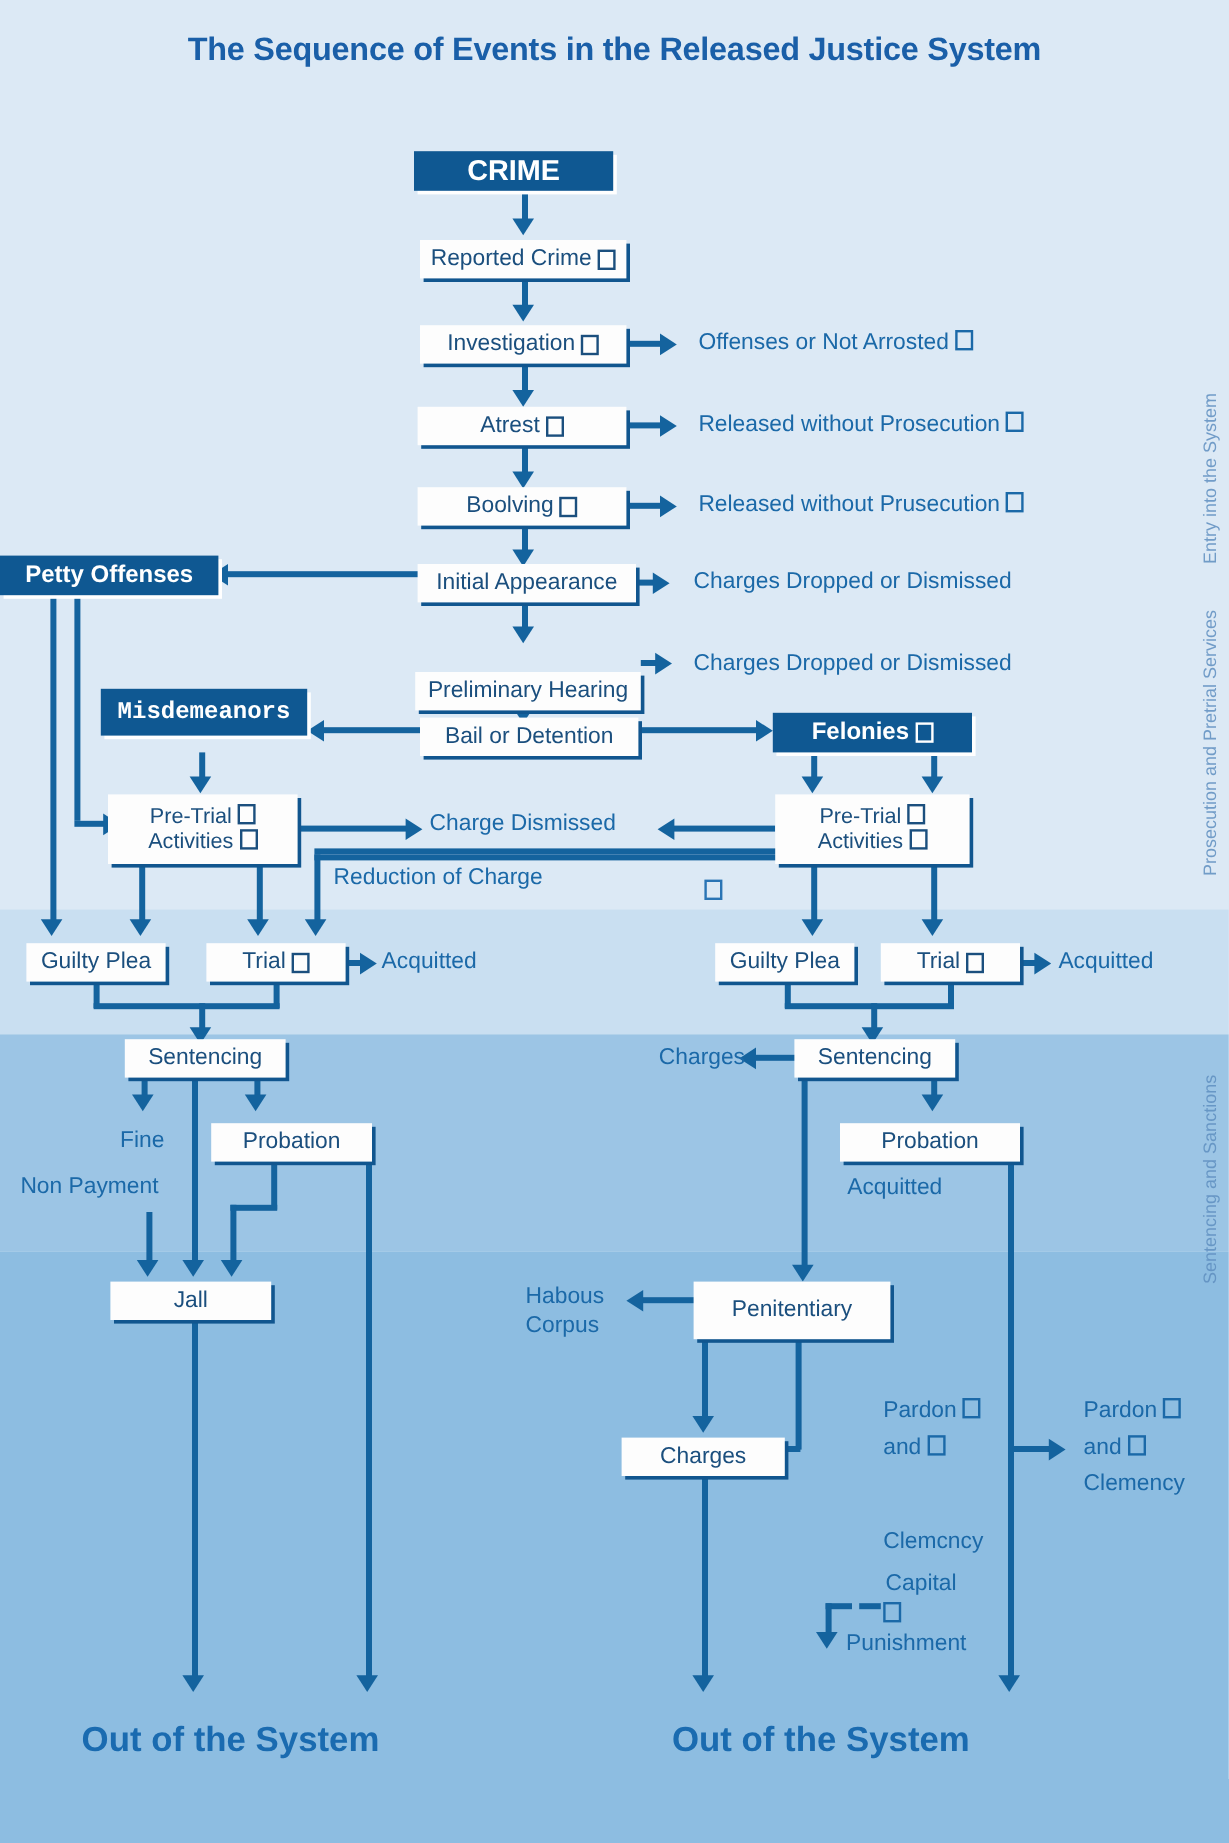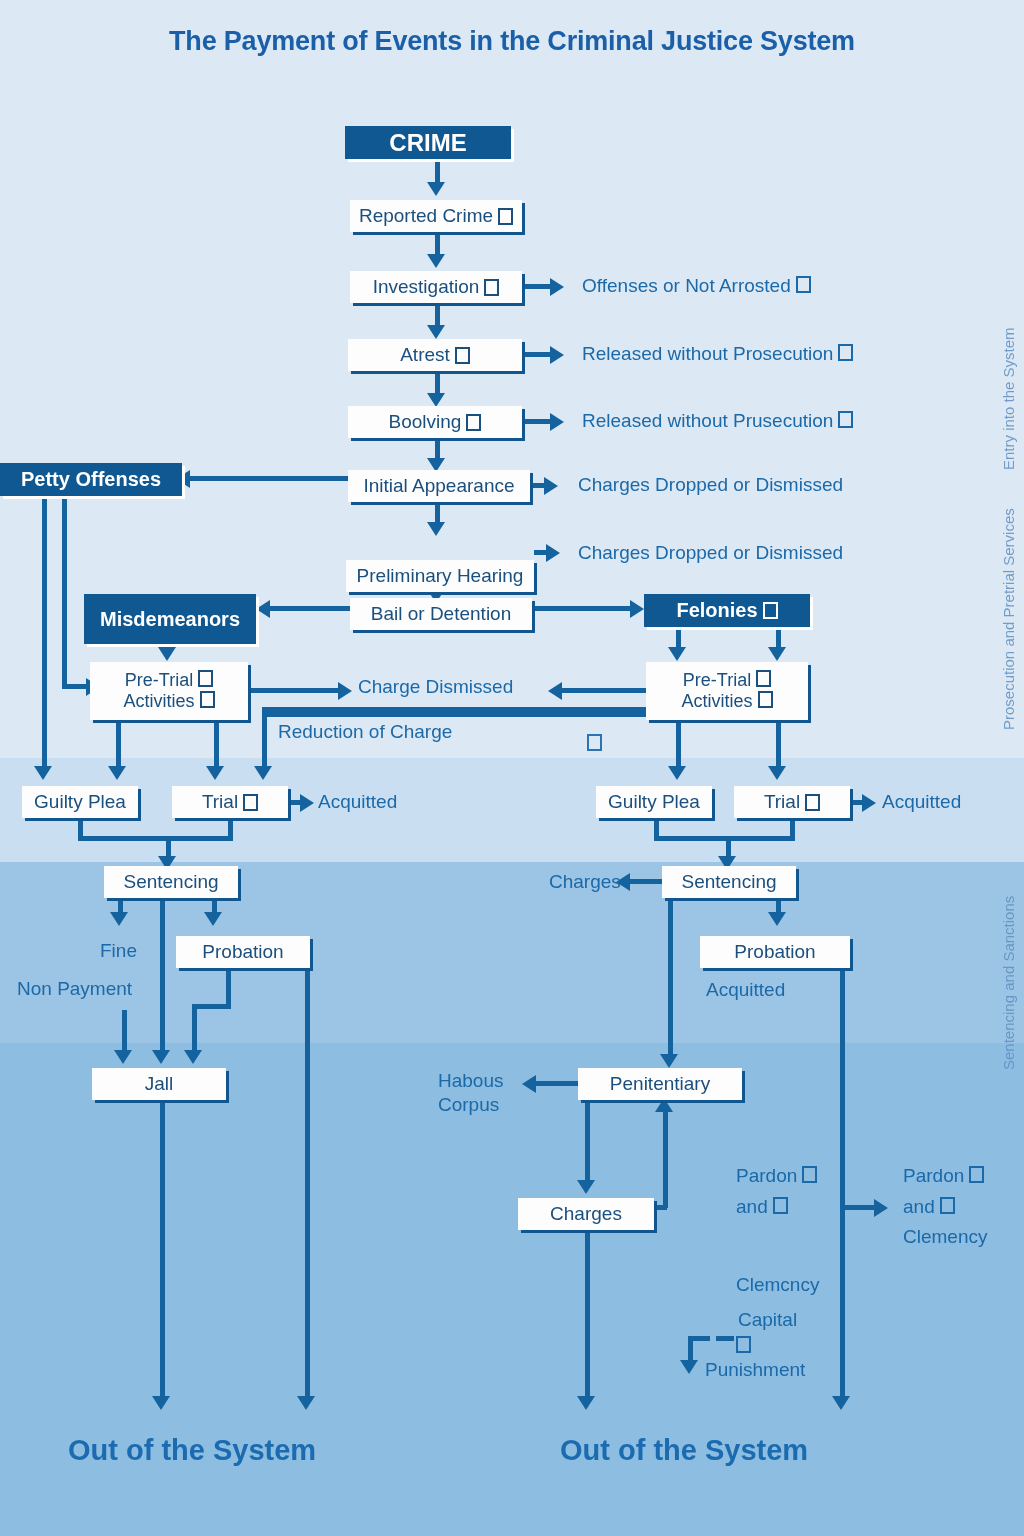--- a/index.html
+++ b/index.html
@@ -73,21 +73,21 @@
 </head>
 <body>
 
 <div id="stage">
 
   <div class="band" id="band-1"></div>
   <div class="band" id="band-2"></div>
   <div class="band" id="band-3"></div>
   <div class="band" id="band-4"></div>
 
-  <div id="title">The Payment of Events in the Criminal Justice System</div>
+  <div id="title">The Sequence of Events in the Released Justice System</div>
 
   <div class="sidecap" style="left:1000px;top:470px;">Entry into the System</div>
   <div class="sidecap" style="left:1000px;top:730px;">Prosecution and Pretrial Services</div>
   <div class="sidecap" style="left:1000px;top:1070px;">Sentencing and Sanctions</div>
 
   <div class="node dark" style="left:345px;top:126px;width:166px;height:33px;font-size:24px;">CRIME</div>
   <div class="ln v" style="left:435px;top:159px;height:25px;"></div>
   <div class="ar down" style="left:427px;top:182px;"></div>
 
   <div class="node" style="left:350px;top:200px;width:172px;height:32px;">
@@ -159,21 +159,21 @@
   <div class="ar right" style="left:630px;top:600px;"></div>
 
   <div class="node dark" style="left:0px;top:463px;width:182px;height:33px;font-size:20px;">Petty Offenses</div>
 
   <div class="ln v" style="left:42px;top:496px;height:272px;"></div>
   <div class="ar down" style="left:34px;top:766px;"></div>
   <div class="ln v" style="left:62px;top:496px;height:188px;"></div>
   <div class="ln h" style="left:62px;top:684px;width:28px;"></div>
   <div class="ar right" style="left:86px;top:678px;"></div>
 
-  <div class="node dark" style="left:84px;top:594px;width:172px;height:50px;font-size:20px;">Misdemeanors</div>
+  <div class="node dark" style="left:84px;top:574px;width:172px;height:39px;font-size:20px;font-family:Liberation Mono, monospace;">Misdemeanors</div>
   <div class="ln v" style="left:166px;top:627px;height:22px;"></div>
   <div class="ar down" style="left:158px;top:647px;"></div>
 
   <div class="node dark" style="left:644px;top:594px;width:166px;height:33px;font-size:20px;">
     <span>Felonies</span>
       <i class="gl"></i>
   </div>
   <div class="ln v" style="left:676px;top:627px;height:22px;"></div>
   <div class="ar down" style="left:668px;top:647px;"></div>
   <div class="ln v" style="left:776px;top:627px;height:22px;"></div>
@@ -298,21 +298,21 @@
   <div class="ar down" style="left:768px;top:912px;"></div>
 
   <div class="node" style="left:700px;top:936px;width:150px;height:32px;">Probation</div>
   <div class="txt" style="left:706px;top:979px;">Acquitted</div>
 
   <div class="ln v" style="left:840px;top:968px;height:430px;"></div>
   <div class="ar down" style="left:832px;top:1396px;"></div>
   <div class="ln h" style="left:845px;top:1205px;width:32px;"></div>
   <div class="ar right" style="left:874px;top:1199px;"></div>
 
-  <div class="node" style="left:578px;top:1068px;width:164px;height:32px;text-align:center;">Penitentiary</div>
+  <div class="node" style="left:578px;top:1068px;width:164px;height:48px;text-align:center;">Penitentiary</div>
 
   <div class="ln h" style="left:534px;top:1081px;width:46px;"></div>
   <div class="ar left" style="left:522px;top:1075px;"></div>
   <div class="txt" style="left:438px;top:1070px;">Habous</div>
   <div class="txt" style="left:438px;top:1094px;">Corpus</div>
 
   <div class="ln v" style="left:585px;top:1100px;height:82px;"></div>
   <div class="ar down" style="left:577px;top:1180px;"></div>
 
   <div class="ln v" style="left:663px;top:1108px;height:100px;"></div>

